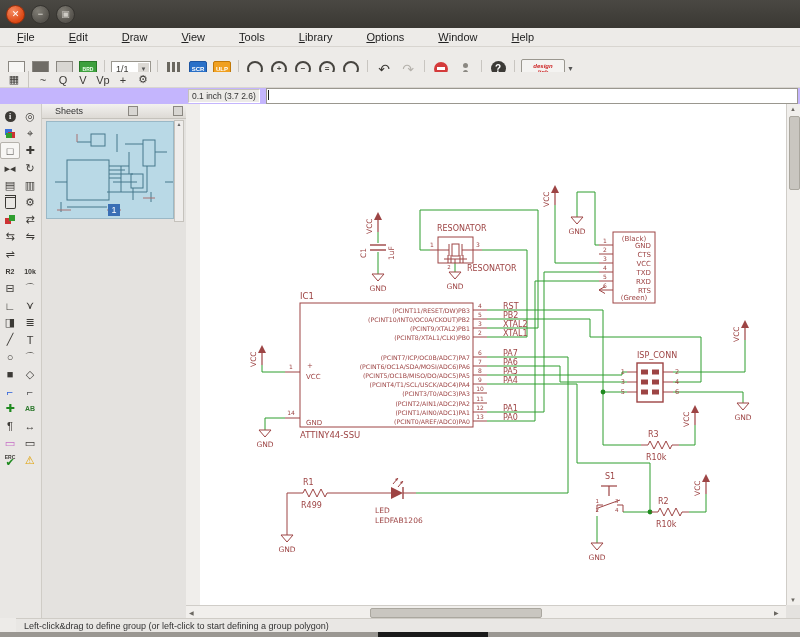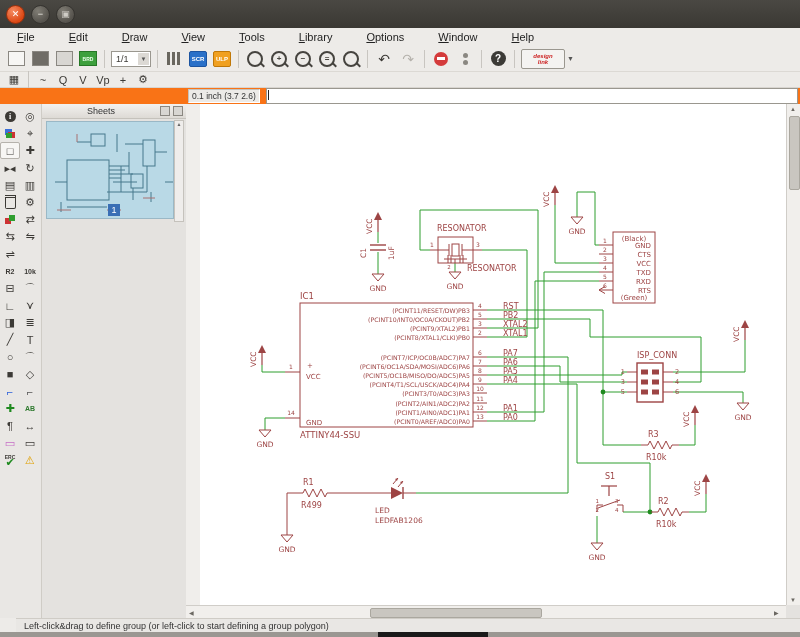--- a/index.html
+++ b/index.html
@@ -15,21 +15,21 @@
   #btn-close{background:radial-gradient(circle at 35% 30%,#f58b62,#dd4814 70%);border:1px solid #9c300c;color:#fff;}
   #btn-min,#btn-max{background:radial-gradient(circle at 35% 30%,#7a7warning770,#57544e 70%);background:radial-gradient(circle at 35% 30%,#807d75,#56534d 70%);border:1px solid #35332f;color:#cfccc6;}
   #title-text{margin-left:10px;white-space:nowrap;overflow:hidden;}
   .title-appicon{width:12px;height:12px;background:#8d8a84;border:1px solid #6b6862;border-radius:2px;display:inline-block;margin-right:6px;vertical-align:-2px;}
   
   #menubar{position:absolute;left:0;top:28px;width:800px;height:18px;background:#edebe8;
     border-bottom:1px solid #d8d5d0;display:flex;align-items:center;font-size:11px;}
   .menu-item{padding:1px 17px;cursor:default;}
   .menu-item u{text-decoration:underline;}
   
-  #toolbar1{position:absolute;left:0;top:46px;width:800px;height:26px;background:#edebe8;
+  #toolbar1{position:absolute;left:0;top:56px;width:800px;height:26px;background:#edebe8;
     border-bottom:1px solid #dcd9d4;display:flex;align-items:center;padding-left:4px;box-sizing:border-box;}
   #toolbar2{position:absolute;left:0;top:72px;width:800px;height:16px;background:#edebe8;
     border-bottom:1px solid #d8d5d0;display:flex;align-items:center;padding-left:4px;box-sizing:border-box;}
   .tb-group{display:flex;align-items:center;}
   .tb-sep{width:1px;height:18px;background:#c8c5c0;margin:0 4px;}
   .tb-btn{min-width:20px;height:20px;display:flex;align-items:center;justify-content:center;
     margin:0 1px;border:1px solid transparent;border-radius:2px;font-size:14px;color:#3c3a36;}
   .tb-btn.small{height:13px;min-width:16px;font-size:11px;}
   .tb-btn.disabled{color:#b5b2ac;}
   .shape-scr,.shape-ulp{width:16px;height:14px;border-radius:2px;color:#fff;font-size:6px;font-weight:bold;
@@ -55,21 +55,21 @@
   .shape-stop:after{content:"";width:8px;height:3px;background:#fff;}
   .shape-dots{width:8px;height:14px;display:flex;flex-direction:column;justify-content:space-around;align-items:center;}
   .shape-dots i{width:5px;height:5px;border-radius:50%;background:#8a8781;}
   .shape-help{width:15px;height:15px;border-radius:50%;background:#3c3a36;color:#fff;font-size:10px;font-weight:bold;
     display:flex;align-items:center;justify-content:center;}
   .shape-designlink{width:42px;height:18px;border:1px solid #9a978f;border-radius:2px;background:#f4f3f1;
     display:flex;flex-direction:column;align-items:center;justify-content:center;line-height:6px;}
   .shape-designlink span{color:#cc2222;font-size:6px;font-style:italic;font-weight:bold;}
   .combo-caret{font-size:7px;color:#555;margin-left:2px;}
   
-  #cmdrow{position:absolute;left:0;top:88px;width:800px;height:16px;background:#f97316;display:flex;align-items:center;}
+  #cmdrow{position:absolute;left:0;top:88px;width:800px;height:16px;background:#c4b5fd;display:flex;align-items:center;}
   #coordbox{width:72px;height:14px;margin-left:188px;font-size:8.5px;color:#333;background:#eceae7;
     border:1px solid #c5c2bc;border-right-color:#fff;border-bottom-color:#fff;display:flex;align-items:center;padding-left:3px;box-sizing:border-box;}
   #cmdinput{flex:1;height:14px;margin:0 2px 0 6px;border:1px solid #9a978f;background:#fff;position:relative;}
   #cmdcaret{position:absolute;left:1px;top:1px;width:1px;height:10px;background:#222;}
   
   #sidebar{position:absolute;left:0;top:104px;width:42px;height:514px;background:#e9e7e4;border-right:1px solid #cfccc6;
     padding-top:4px;box-sizing:border-box;}
   .sb-row{display:flex;height:17.2px;}
   .sb-cell{width:20px;height:17px;display:flex;align-items:center;justify-content:center;font-size:11px;color:#3c3a36;}
   .sb-cell.pressed{background:#f7f6f4;border:1px solid #b5b2ac;border-radius:2px;box-sizing:border-box;}
@@ -84,21 +84,21 @@
   .shape-add i{position:absolute;width:6px;height:6px;}
   .shape-add i:nth-child(1){left:0;top:3px;background:#cc3333;}
   .shape-add i:nth-child(2){left:4px;top:0;background:#2f9e2f;}
   .shape-circ-i{width:11px;height:11px;border-radius:50%;background:#3c3a36;color:#fff;font-size:8px;font-weight:bold;
     font-family:"Liberation Serif",serif;display:flex;align-items:center;justify-content:center;}
   .erc-wrap{display:flex;flex-direction:column;align-items:center;line-height:5px;}
   .erc-wrap .erc-word{font-size:5px;font-weight:bold;color:#3c3a36;}
   
   #panel{position:absolute;left:42px;top:104px;width:144px;height:514px;background:#e4e2df;border-right:1px solid #c5c2bc;}
   #panel-header{height:14px;background:linear-gradient(#f2f1ef,#dddad5);border-bottom:1px solid #c5c2bc;
-    display:flex;align-items:center;font-size:9px;color:#333;}
+    display:flex;align-items:center;font-size:9px;color:#333;gap:32px;}
   #panel-title{flex:1;text-align:center;}
   .panel-hbtn{width:8px;height:8px;border:1px solid #8a8781;background:#d8d6d2;margin-right:3px;}
   #thumb-wrap{margin:2px 10px 0 4px;position:relative;}
   #thumb{display:block;border:1px solid #9ab8c6;}
   #panel-scroll{position:absolute;right:2px;top:16px;width:8px;height:100px;background:#efedeb;border:1px solid #c5c2bc;font-size:5px;color:#666;text-align:center;}
   #badge{position:absolute;left:66px;top:100px;width:12px;height:12px;background:#3a6fb5;color:#fff;font-size:9px;
     display:flex;align-items:center;justify-content:center;}
   
   #canvas{position:absolute;left:186px;top:104px;width:600px;height:501px;background:#fff;overflow:hidden;}
   

